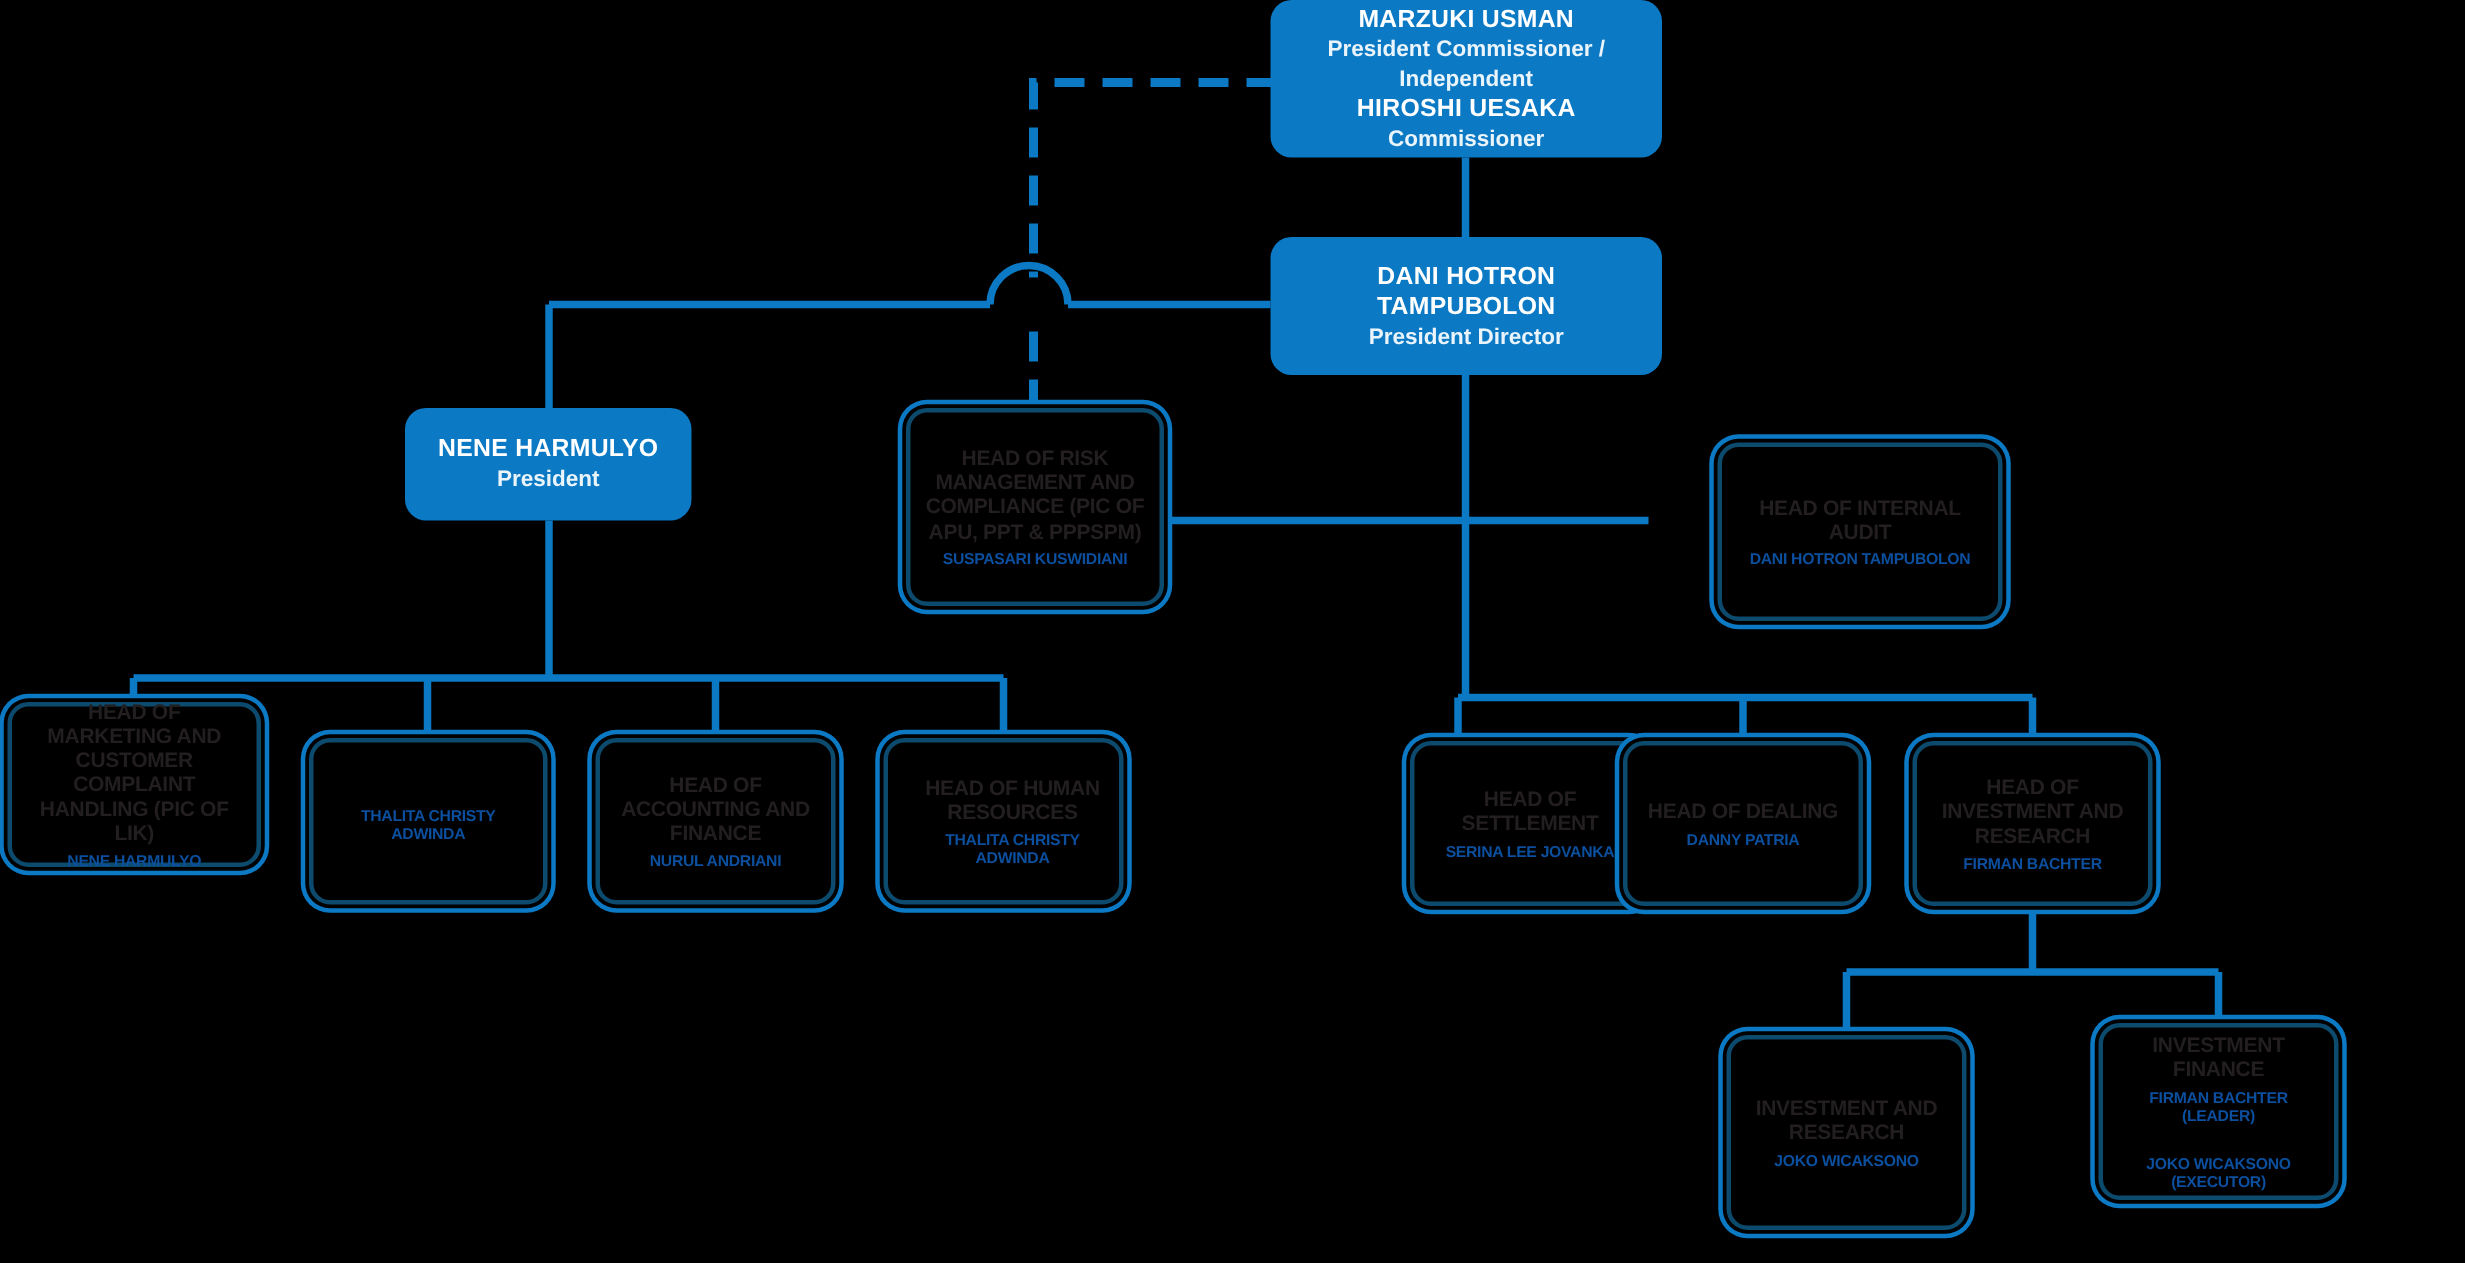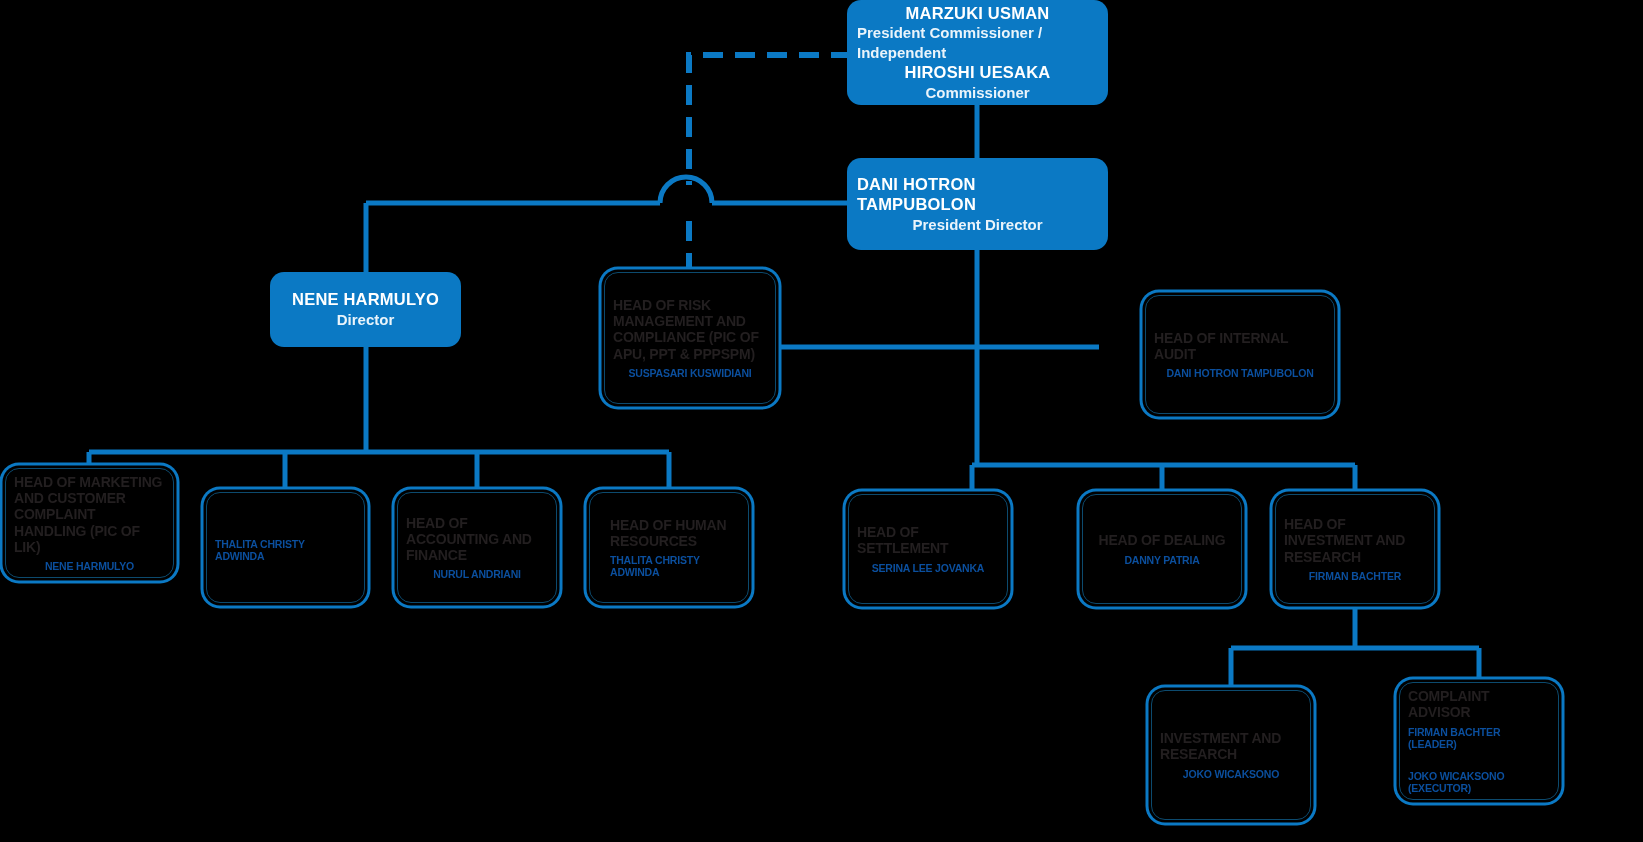--- a/index.html
+++ b/index.html
@@ -18,21 +18,21 @@
     position: absolute; left: 0; top: 0;
     width: 1643px; height: 842px;
     pointer-events: none;
   }
   .node {
     position: absolute;
     display: flex;
     flex-direction: column;
     align-items: center;
     justify-content: center;
-    text-align: left;
+    text-align: center;
     border-radius: 14px;
     z-index: 5;
   }
   
   .node.filled {
     background: #0b79c4;
     color: #ffffff;
     padding: 6px 10px;
   }
   .node.filled .ttl {
@@ -45,21 +45,21 @@
     font-size: 15px;
     font-weight: bold;
     line-height: 1.3;
     color: #eaf4fb;
   }
   .node.filled .gap { height: 12px; }
 
   
   .node.outlined {
     background: #000;
-    border: 1px solid #0c4a6e;
+    border: 3px solid #0c4a6e;
     box-shadow: 0 0 0 2.5px #000, 0 0 0 5.5px #0b79c4;
     padding: 6px 8px;
     text-decoration: underline;
   }
   .node.outlined .ttl {
     color: #231f20;
     font-weight: bold;
     font-size: 14px;
     line-height: 1.16;
     letter-spacing: -0.2px;
@@ -135,21 +135,21 @@
     <div class="sub">Commissioner</div>
   </div>
 
   <div class="node filled" style="left:847px; top:158px; width:261px; height:92px;">
     <div class="ttl">DANI HOTRON TAMPUBOLON</div>
     <div class="sub">President Director</div>
   </div>
 
   <div class="node filled" style="left:270px; top:272px; width:191px; height:75px;">
     <div class="ttl">NENE HARMULYO</div>
-    <div class="sub">Director</div>
+    <div class="sub">President</div>
   </div>
 
   <div class="node outlined" style="left:604px; top:272px; width:172px; height:132px;">
     <div class="ttl">HEAD OF RISK MANAGEMENT AND COMPLIANCE (PIC OF APU, PPT &amp; PPPSPM)</div>
     <div class="nm">SUSPASARI KUSWIDIANI</div>
   </div>
 
   <div class="node outlined" style="left:1145px; top:295px; width:190px; height:119px;">
     <div class="ttl">HEAD OF INTERNAL AUDIT</div>
     <div class="nm">DANI HOTRON TAMPUBOLON</div>
@@ -167,39 +167,39 @@
   <div class="node outlined" style="left:397px; top:492px; width:160px; height:111px;">
     <div class="ttl">HEAD OF ACCOUNTING AND FINANCE</div>
     <div class="nm">NURUL ANDRIANI</div>
   </div>
 
   <div class="node outlined" style="left:589px; top:492px; width:160px; height:111px;padding-left:20px;">
     <div class="ttl">HEAD OF HUMAN RESOURCES</div>
     <div class="nm">THALITA CHRISTY ADWINDA</div>
   </div>
 
-  <div class="node outlined" style="left:848px; top:494px; width:160px; height:110px;">
+  <div class="node outlined" style="left:940px; top:494px; width:160px; height:110px;">
     <div class="ttl">HEAD OF SETTLEMENT</div>
     <div class="nm">SERINA LEE JOVANKA</div>
   </div>
 
   <div class="node outlined" style="left:1082px; top:494px; width:160px; height:110px;">
     <div class="ttl">HEAD OF DEALING</div>
     <div class="nm">DANNY PATRIA</div>
   </div>
 
   <div class="node outlined" style="left:1275px; top:494px; width:160px; height:110px;">
     <div class="ttl">HEAD OF INVESTMENT AND RESEARCH</div>
     <div class="nm">FIRMAN BACHTER</div>
   </div>
 
   <div class="node outlined" style="left:1151px; top:690px; width:160px; height:130px;">
     <div class="ttl">INVESTMENT AND RESEARCH</div>
     <div class="nm">JOKO WICAKSONO</div>
   </div>
 
   <div class="node outlined" style="left:1399px; top:682px; width:160px; height:118px;">
-    <div class="ttl">COMPLAINT ADVISOR</div>
+    <div class="ttl">INVESTMENT FINANCE</div>
     <div class="nm">FIRMAN BACHTER (LEADER)</div>
     <div class="nm2">JOKO WICAKSONO (EXECUTOR)</div>
   </div>
 
 </div>
 
 </body></html>

